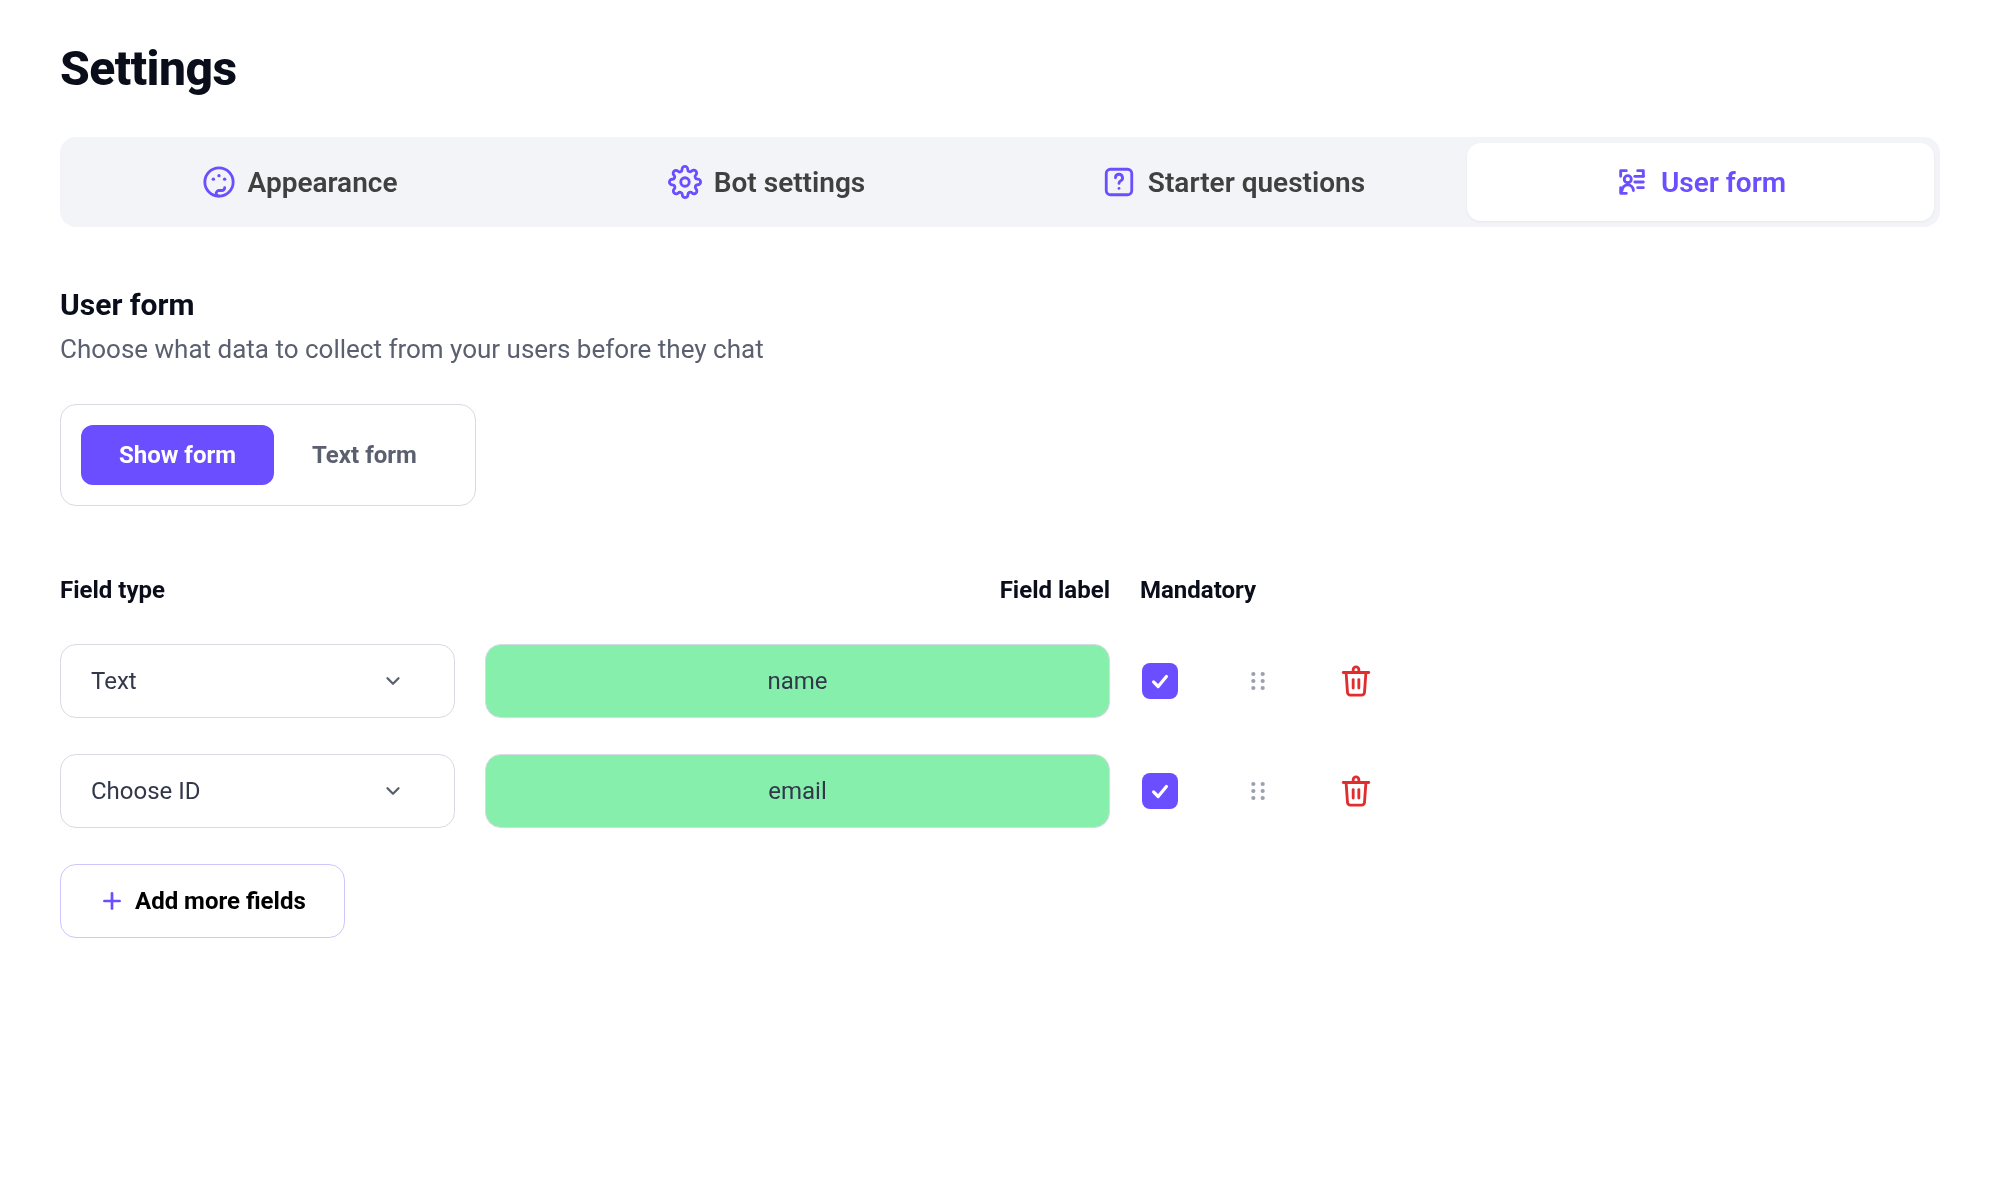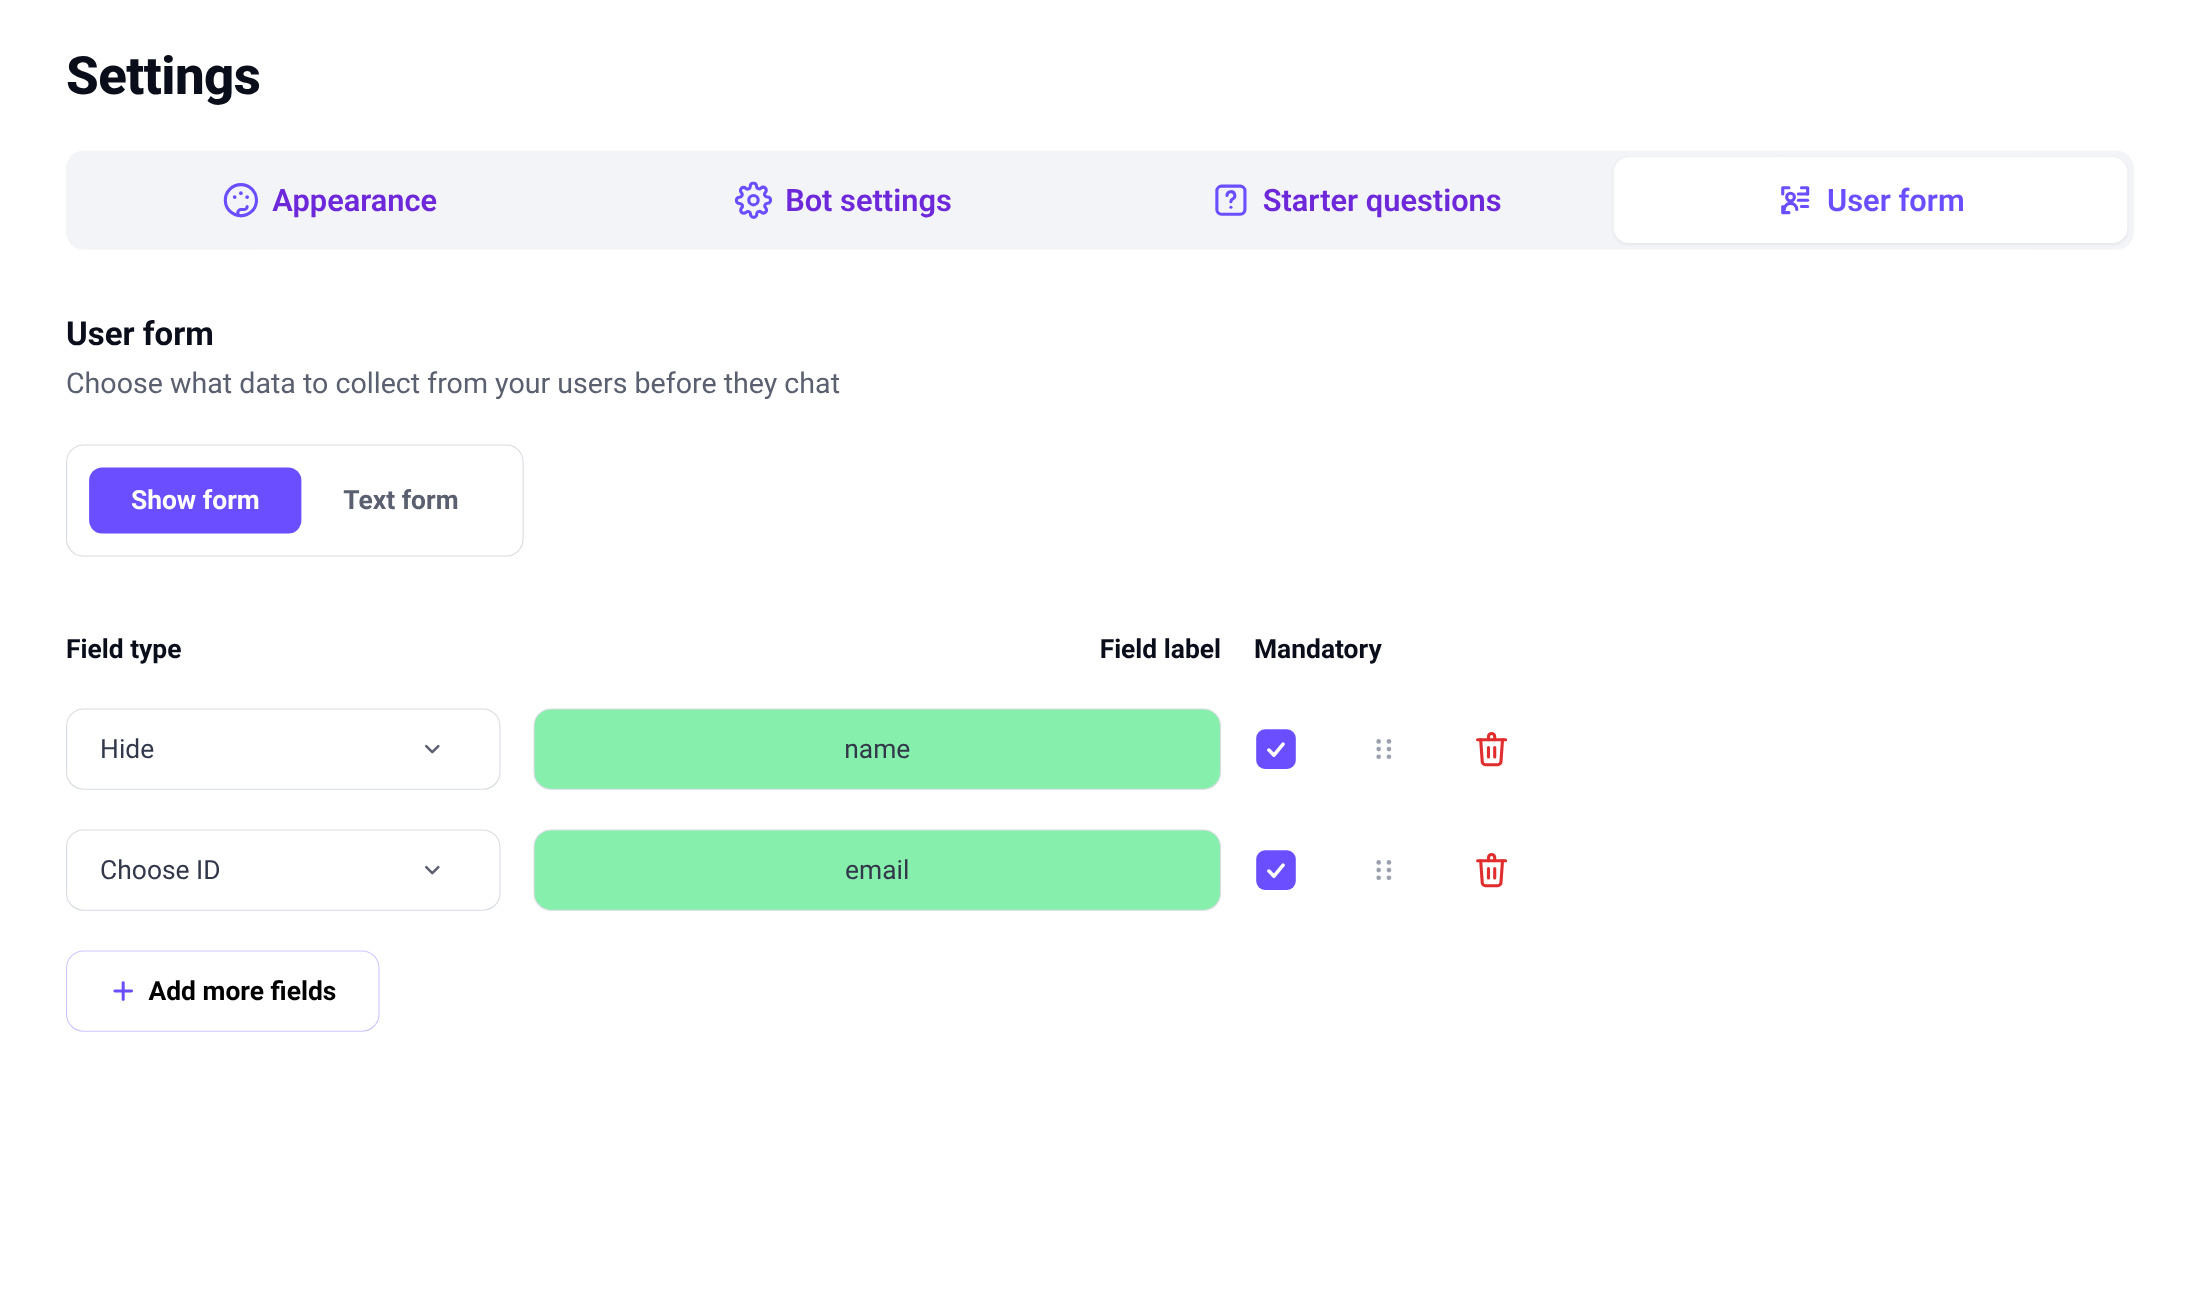--- a/index.html
+++ b/index.html
@@ -31,21 +31,21 @@
       flex: 1;
       display: flex;
       align-items: center;
       justify-content: center;
       gap: 12px;
       padding: 22px 30px;
       border-radius: 14px;
       cursor: pointer;
       font-size: 28px;
       font-weight: 600;
-      color: #6d28d9;
+      color: #404040;
     }
     .tab.active {
       background: #ffffff;
       color: #6b4eff;
       box-shadow: 0 1px 3px rgba(0,0,0,0.05);
     }
     .tab .icon {
       display: inline-flex;
       align-items: center;
       justify-content: center;
@@ -281,21 +281,21 @@
 <div class="columns-header">
   <div class="col-type">Field type</div>
   <div class="col-label">Field label</div>
   <div class="col-mandatory">Mandatory</div>
 </div>
 
 
 <div class="field-row">
   <div class="select-wrap">
     <div class="select-display">
-      <span>Hide</span>
+      <span>Text</span>
       <span class="chevron">
         <svg viewBox="0 0 24 24" fill="none" stroke="#5b6070" stroke-width="2.5" stroke-linecap="round" stroke-linejoin="round">
             <polyline points="6 9 12 15 18 9"></polyline>
           </svg>
       </span>
     </div>
   </div>
   <input class="label-input" value="name" style="">
   <div class="checkbox-wrap">
     <div class="checkbox">

